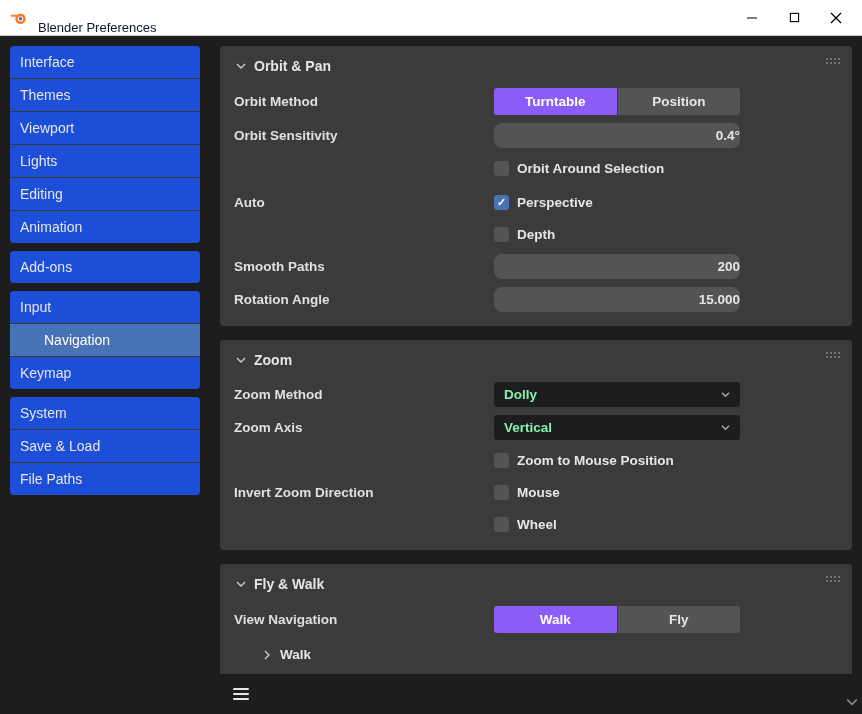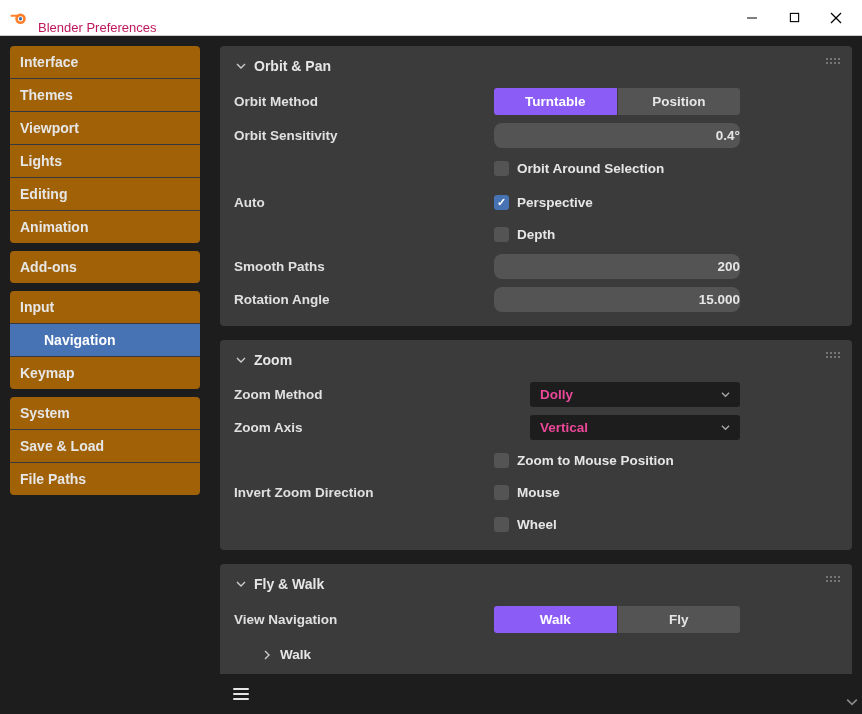--- a/index.html
+++ b/index.html
@@ -1,27 +1,27 @@
 <!DOCTYPE html>
 <html><head>
   <meta charset="utf-8">
   <style>
     * { box-sizing: border-box; margin: 0; padding: 0; font-family: -apple-system, BlinkMacSystemFont, "Segoe UI", sans-serif; }
     body { background: #161616; color: #e6e6e6; font-size: 13px; width: 862px; height: 714px; overflow: hidden; }
     
     .titlebar { height: 36px; background: #fff; display: flex; align-items: center; padding: 0 8px; color: #000; border-bottom: 1px solid #ccc; }
     .titlebar-icon { width: 22px; height: 22px; margin-right: 8px; display: flex; align-items: center; justify-content: center; }
-    .titlebar-title { flex: 1; font-size: 13px; color: #be185d; margin-top: 20px; }
+    .titlebar-title { flex: 1; font-size: 13px; color: #0f172a; margin-top: 20px; }
     .win-controls { display: flex; gap: 22px; align-items: center; margin-right: 8px; }
     .win-btn { width: 20px; height: 20px; display: flex; align-items: center; justify-content: center; cursor: pointer; color: #000; }
     
     .main-area { display: flex; height: 678px; background: #1d1d1d; }
     
     .sidebar { width: 210px; padding: 10px; display: flex; flex-direction: column; gap: 8px; }
-    .nav-group { background: #a16207; border-radius: 4px; overflow: hidden; font-weight: bold; }
+    .nav-group { background: #1d4ed8; border-radius: 4px; overflow: hidden; }
     .nav-item { padding: 8px 10px; color: #e6e6e6; cursor: pointer; border-bottom: 1px solid #36393f; font-size: 14px; }
     .nav-item:last-child { border-bottom: none; }
     .nav-item.active { background: #4772b3; color: #fff; padding-left: 34px; }
     
     .content { flex: 1; padding: 10px 10px 0 10px; display: flex; flex-direction: column; height: 100%; }
     .panels-scroll { flex: 1; overflow-y: auto; display: flex; flex-direction: column; gap: 14px; font-weight: bold; }
     
     .panel { background: #3b3b3b; border-radius: 4px; padding: 12px 14px 14px 14px; position: relative; }
     .panel-header { display: flex; align-items: center; gap: 6px; margin-bottom: 14px; }
     .panel-title { color: #e6e6e6; font-size: 14px; }
@@ -41,21 +41,21 @@
     .toggle-btn.active { background: #8b5cf6; color: #fff; }
     
     .num-field { background: #545454; border-radius: 8px; padding: 5px 0; text-align: right; color: #e6e6e6; cursor: ew-resize; font-size: 13.5px; }
     
     .checkbox-row { display: flex; align-items: center; gap: 8px; }
     .checkbox { width: 15px; height: 15px; border-radius: 3px; background: #545454; display: flex; align-items: center; justify-content: center; cursor: pointer; flex-shrink: 0; }
     .checkbox.checked { background: #4772b3; }
     .checkbox.checked::after { content: "✓"; color: #fff; font-size: 11px; }
     .checkbox-label { color: #e6e6e6; font-size: 13.5px; text-align: right; }
     
-    .select-field { background: #1d1d1d; border-radius: 3px; padding: 5px 10px; display: flex; align-items: center; justify-content: space-between; cursor: pointer; color: #ec4899; font-size: 13.5px; margin-left: 36px; }
+    .select-field { background: #1d1d1d; border-radius: 3px; padding: 5px 10px; display: flex; align-items: center; justify-content: space-between; cursor: pointer; color: #86efac; font-size: 13.5px; }
     .select-arrow { color: #aaa; }
     
     .sub-item { display: flex; align-items: center; gap: 6px; padding: 6px 0 6px 26px; cursor: pointer; }
     .sub-item-label { color: #e6e6e6; font-size: 13.5px; }
     
     .bottom-bar { height: 40px; display: flex; align-items: center; padding: 0 8px; }
     .hamburger { width: 26px; height: 26px; display: flex; align-items: center; justify-content: center; cursor: pointer; color: #e6e6e6; }
     
     .scroll-arrow { position: absolute; bottom: 4px; right: 2px; width: 14px; height: 14px; color: #888; }
   </style>

